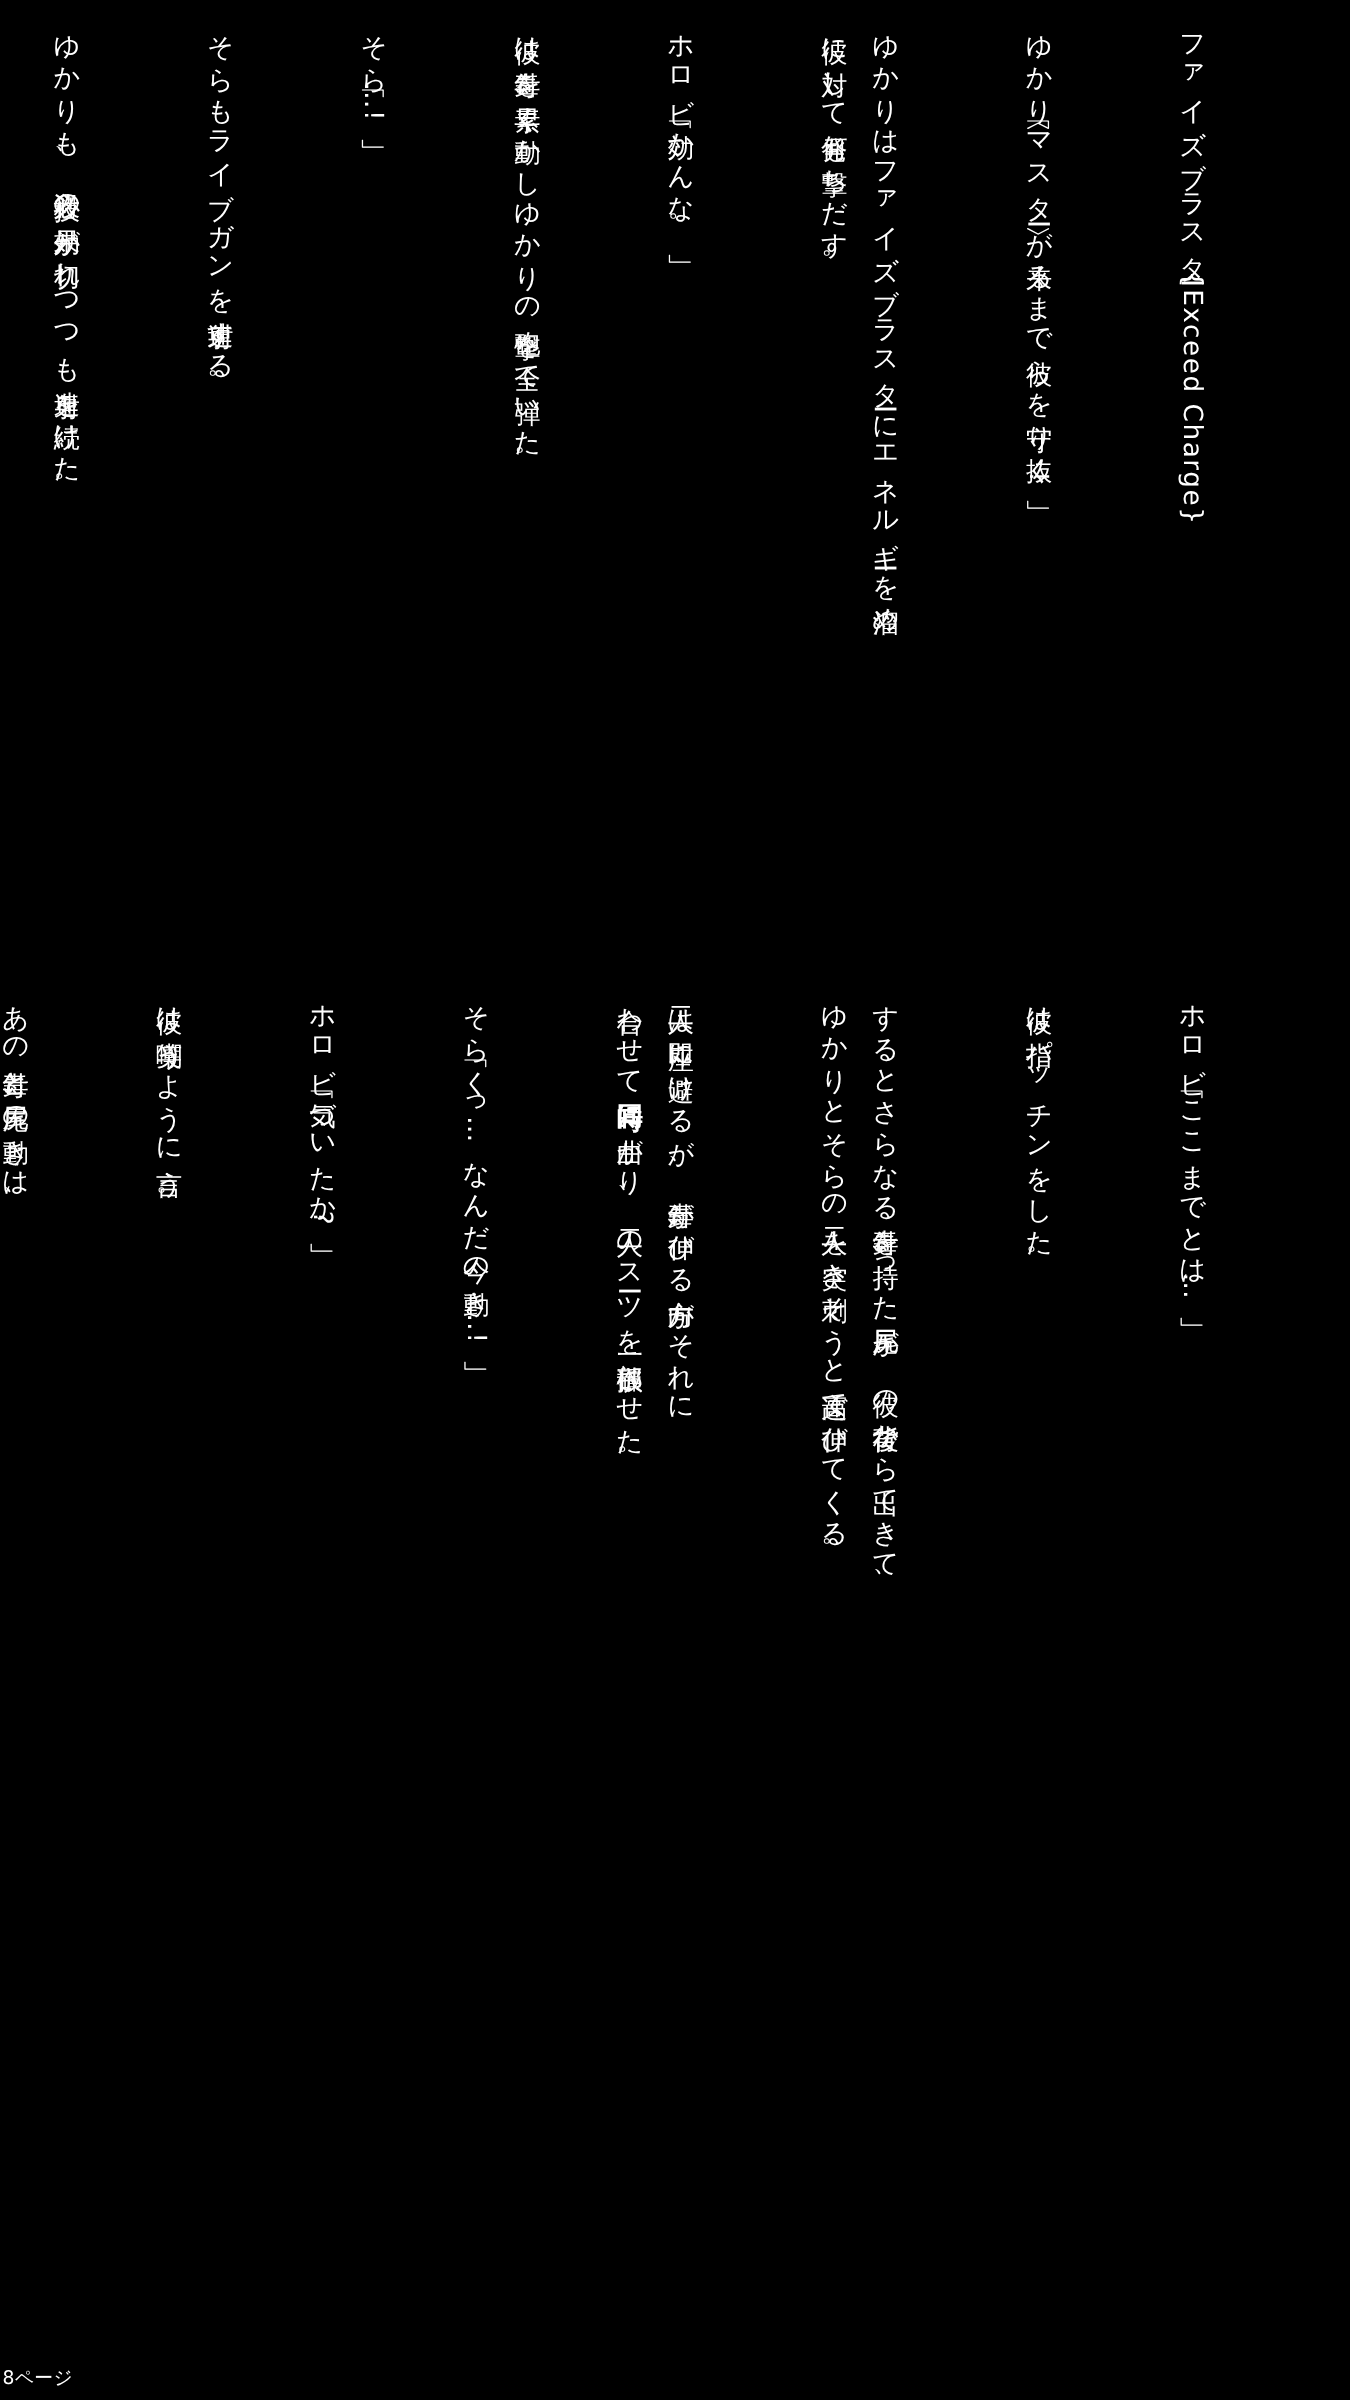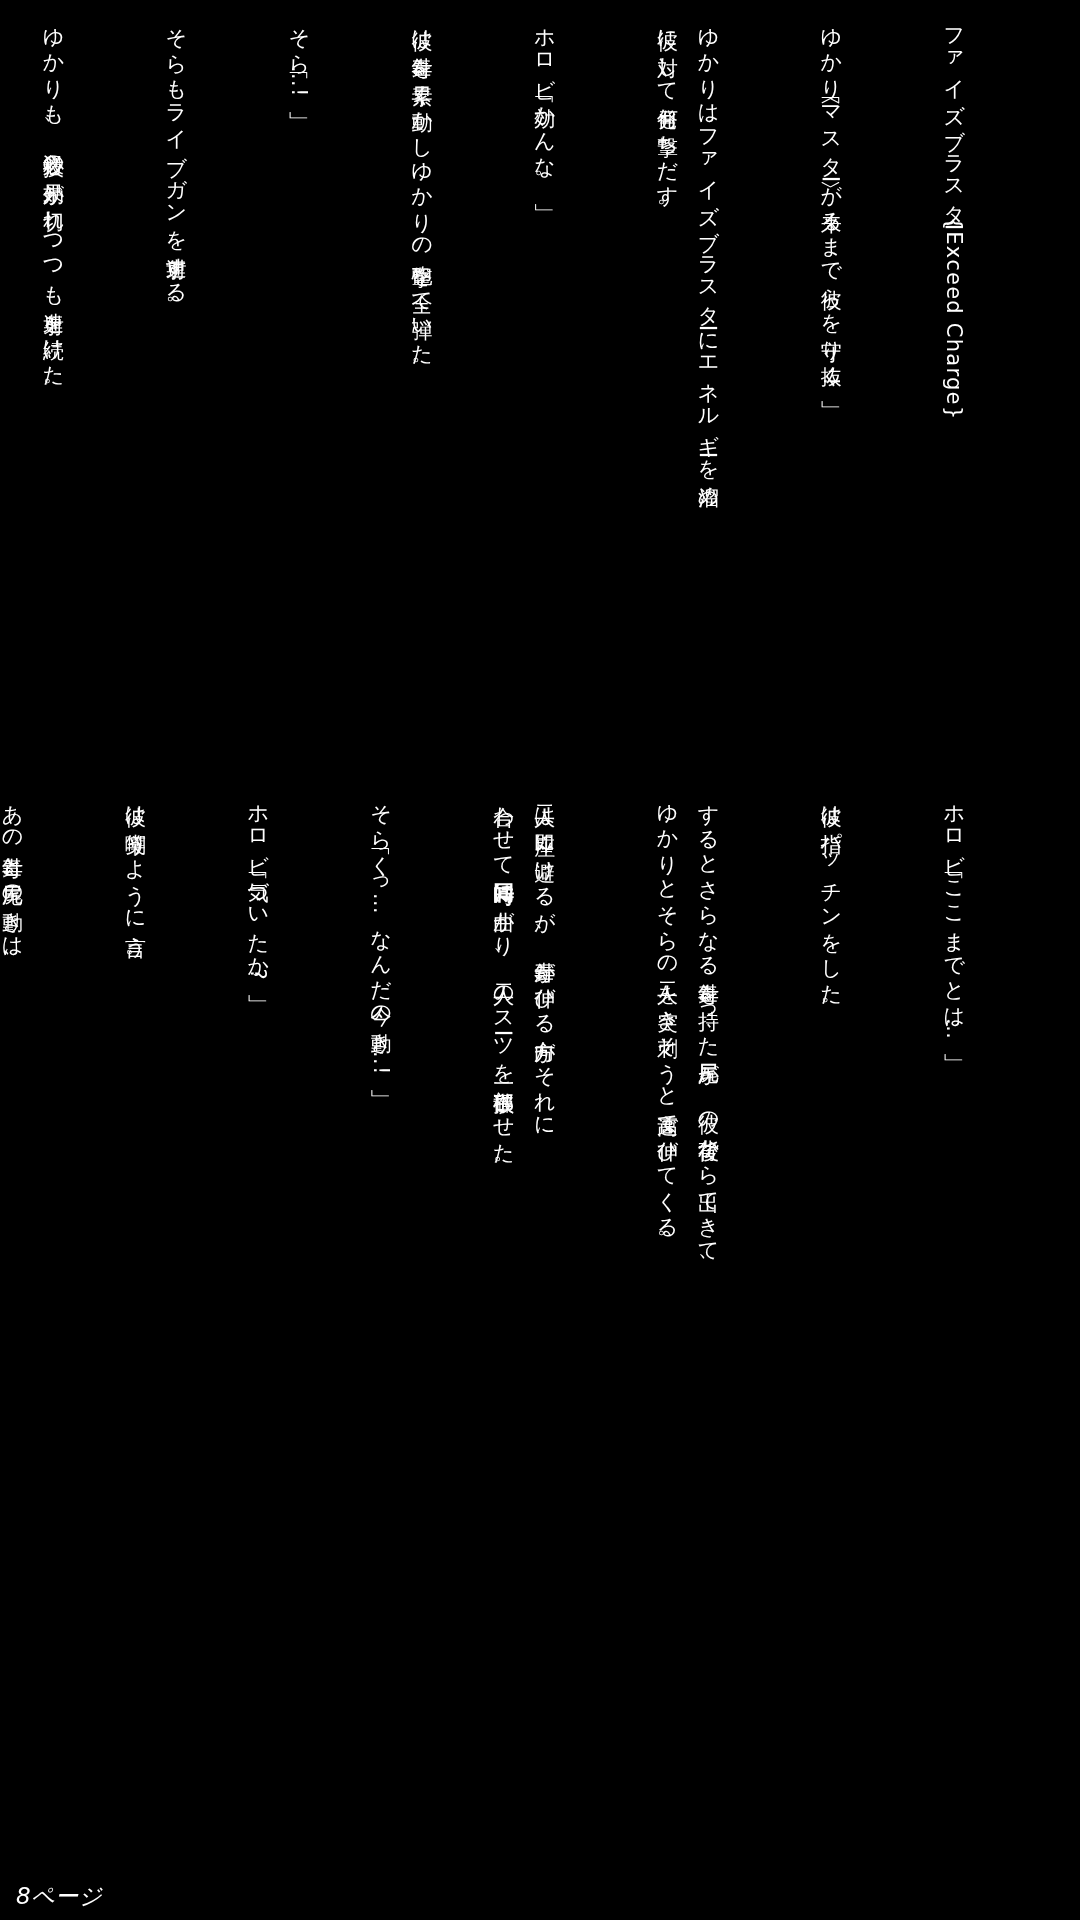--- a/index.html
+++ b/index.html
@@ -53,27 +53,26 @@
     display: block;
     margin: 0;
     padding: 0;
   }
   .para + .para {
     margin-right: 0;
   }
 
   .page-number {
     position: absolute;
-    left: 16px;
+    left: 2px;
     bottom: 8px;
     font-family: "DejaVu Sans", "Liberation Sans", sans-serif;
-    font-size: 23px;
+    font-size: 15px;
     color: #ffffff;
     letter-spacing: 0.02em;
-    font-style: italic;
   }
 </style>
 </head>
 <body>
 
 <div class="page">
 
   <div class="text-block" id="block-upper">
     <span class="para">ファイズブラスター{Exceed Charge}</span>
     <span class="para">ゆかり「〈マスター〉が来るまで彼らを守り抜く!」</span>

